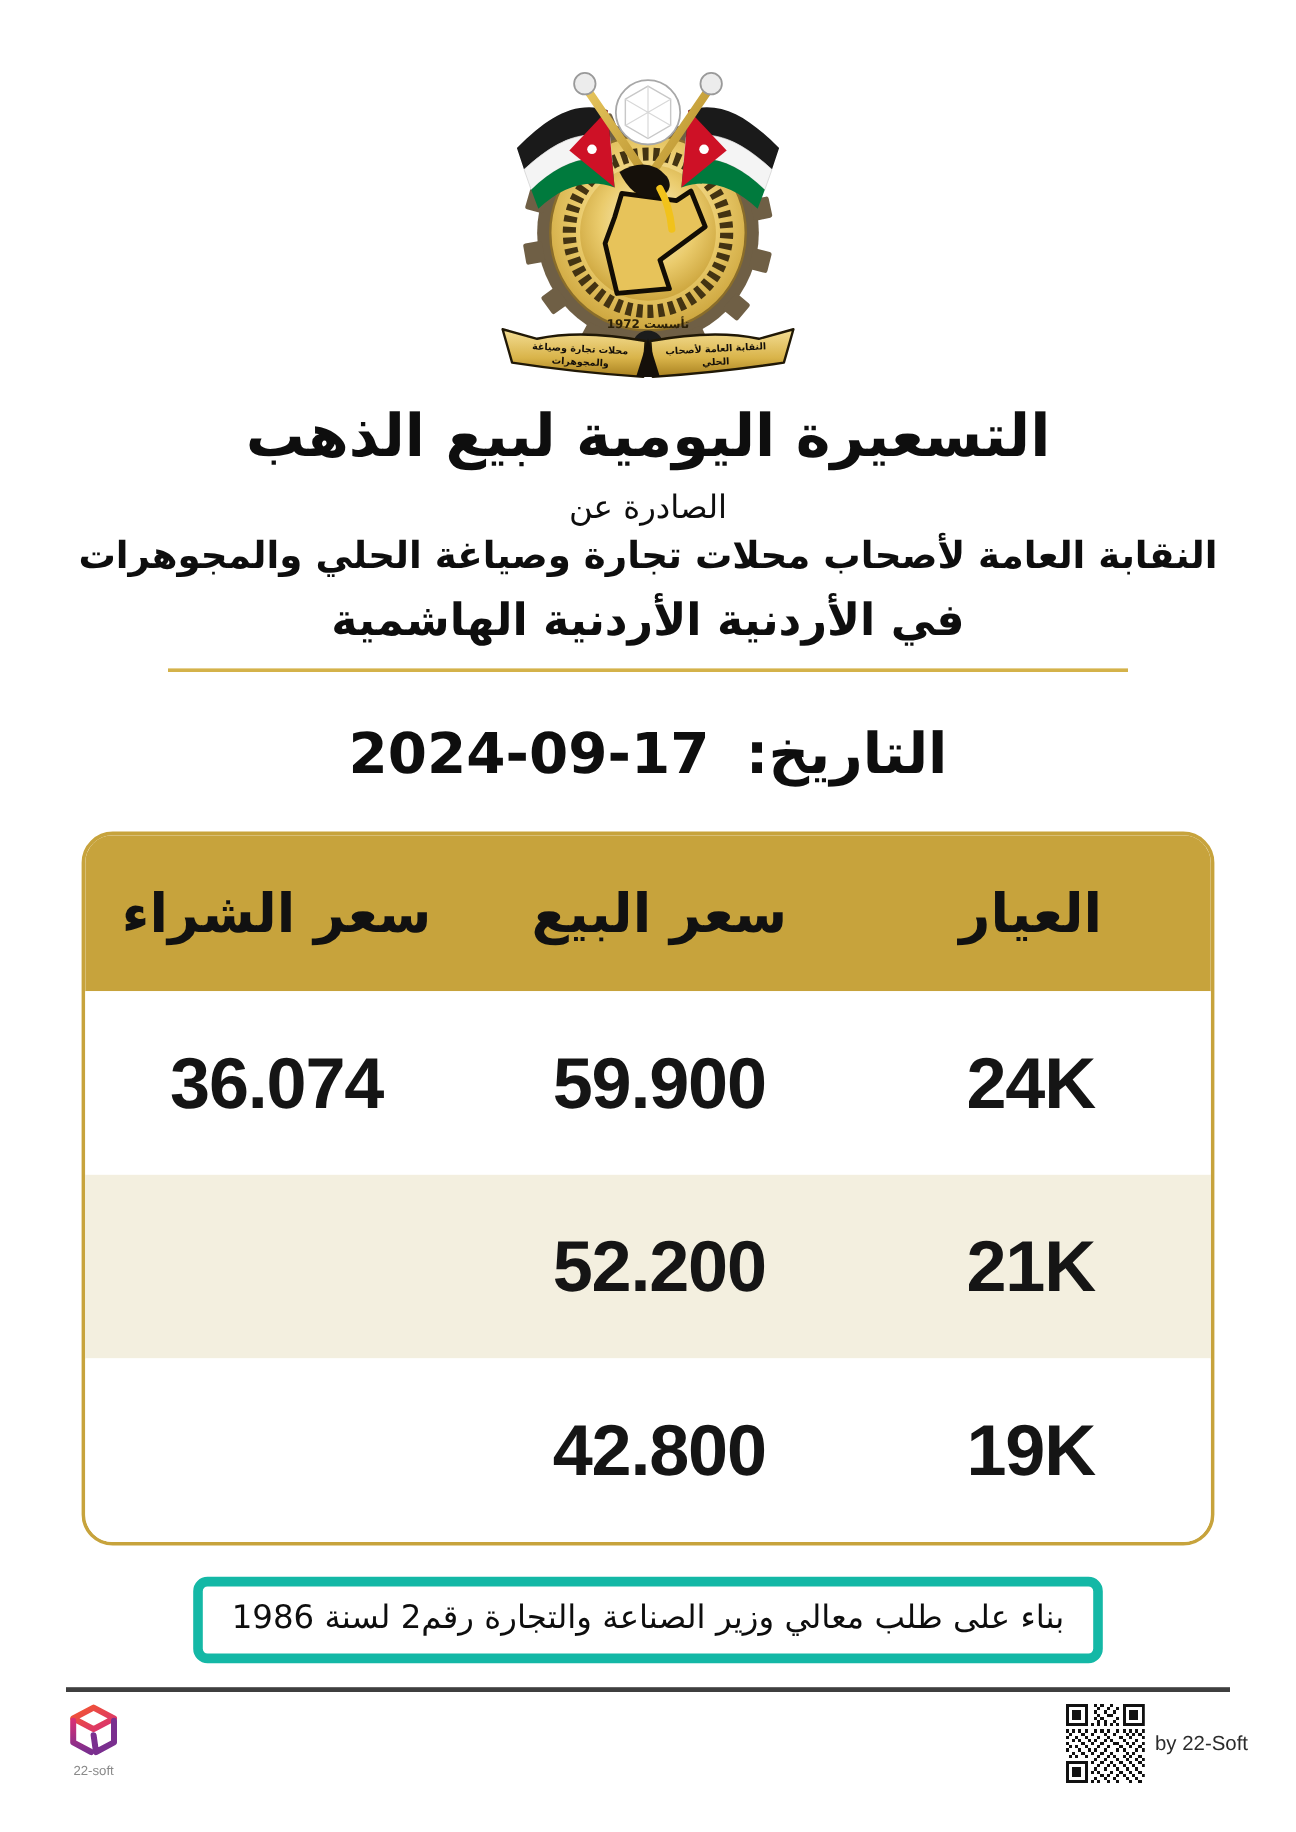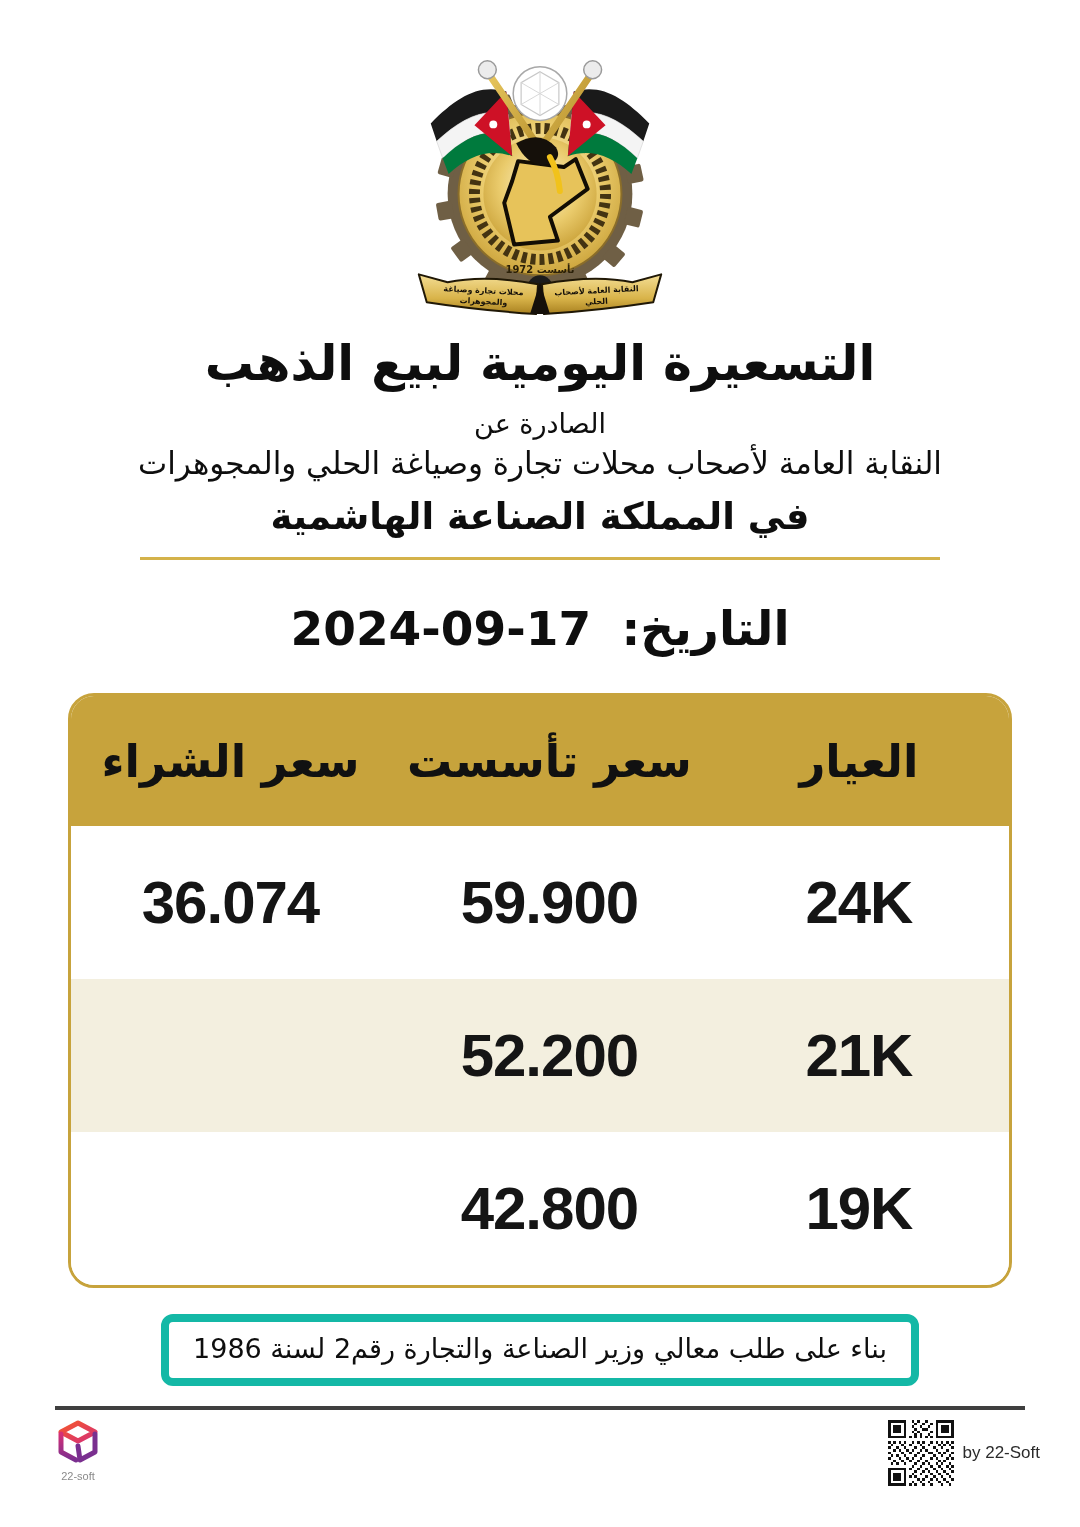--- a/index.html
+++ b/index.html
@@ -9,21 +9,21 @@
     font-family:"DejaVu Sans", sans-serif; color:#0e0e0e; overflow:hidden;
   }
   .center { text-align:center; }
 
   
   .logo-wrap { width:310px; height:298px; margin:32px auto 0; }
 
   
   .title   { margin-top:2px;  font-size:49px; font-weight:bold; direction:rtl; line-height:1.3; }
   .issued  { margin-top:10px; font-size:27px; font-weight:400; direction:rtl; line-height:1.3; }
-  .org     { margin-top:2px;  font-size:31px; font-weight:normal; direction:rtl; line-height:1.3; }
+  .org     { margin-top:2px;  font-size:31px; font-weight:bold; direction:rtl; line-height:1.3; }
   .country { margin-top:10px; font-size:37px; font-weight:bold; direction:rtl; line-height:1.3; }
   .gold-rule { width:800px; height:3px; background:#D4B24A; margin:16px auto 0; }
   .date-line { margin-top:38px; font-size:47px; font-weight:bold; direction:rtl; line-height:1.3; }
   .date-line .val { margin-right:14px; }
 
   
   .price-table {
     width:944px; margin:34px auto 0;
     border:3px solid #C7A33C; border-radius:26px; overflow:hidden;
     direction:rtl; background:#ffffff;
@@ -158,33 +158,33 @@
       <text x="207" y="274" text-anchor="middle" font-size="8" font-weight="bold" fill="#15100a" direction="rtl" transform="rotate(-3 207 274)">الحلي</text>
       <text x="93" y="263" text-anchor="middle" font-size="8" font-weight="bold" fill="#15100a" direction="rtl" transform="rotate(3 93 263)">محلات تجارة وصياغة</text>
       <text x="93" y="274" text-anchor="middle" font-size="8" font-weight="bold" fill="#15100a" direction="rtl" transform="rotate(3 93 274)">والمجوهرات</text>
     </g>
   </svg>
 </div>
 
 <h1 class="title center">التسعيرة اليومية لبيع الذهب</h1>
 <div class="issued center">الصادرة عن</div>
 <div class="org center">النقابة العامة لأصحاب محلات تجارة وصياغة الحلي والمجوهرات</div>
-<div class="country center">في المملكة الصناعة الهاشمية</div>
+<div class="country center">في الأردنية الأردنية الهاشمية</div>
 
 <div class="gold-rule"></div>
 
 <div class="date-line center">
   <span>التاريخ:</span>
   <span class="val">17-09-2024</span>
 </div>
 
 <div class="price-table">
   <div class="thead">
     <div>العيار</div>
-    <div>سعر تأسست</div>
+    <div>سعر البيع</div>
     <div>سعر الشراء</div>
   </div>
 
   <div class="trow">
     <div>24K</div>
     <div>59.900</div>
     <div>36.074</div>
   </div>
 
   <div class="trow alt">

